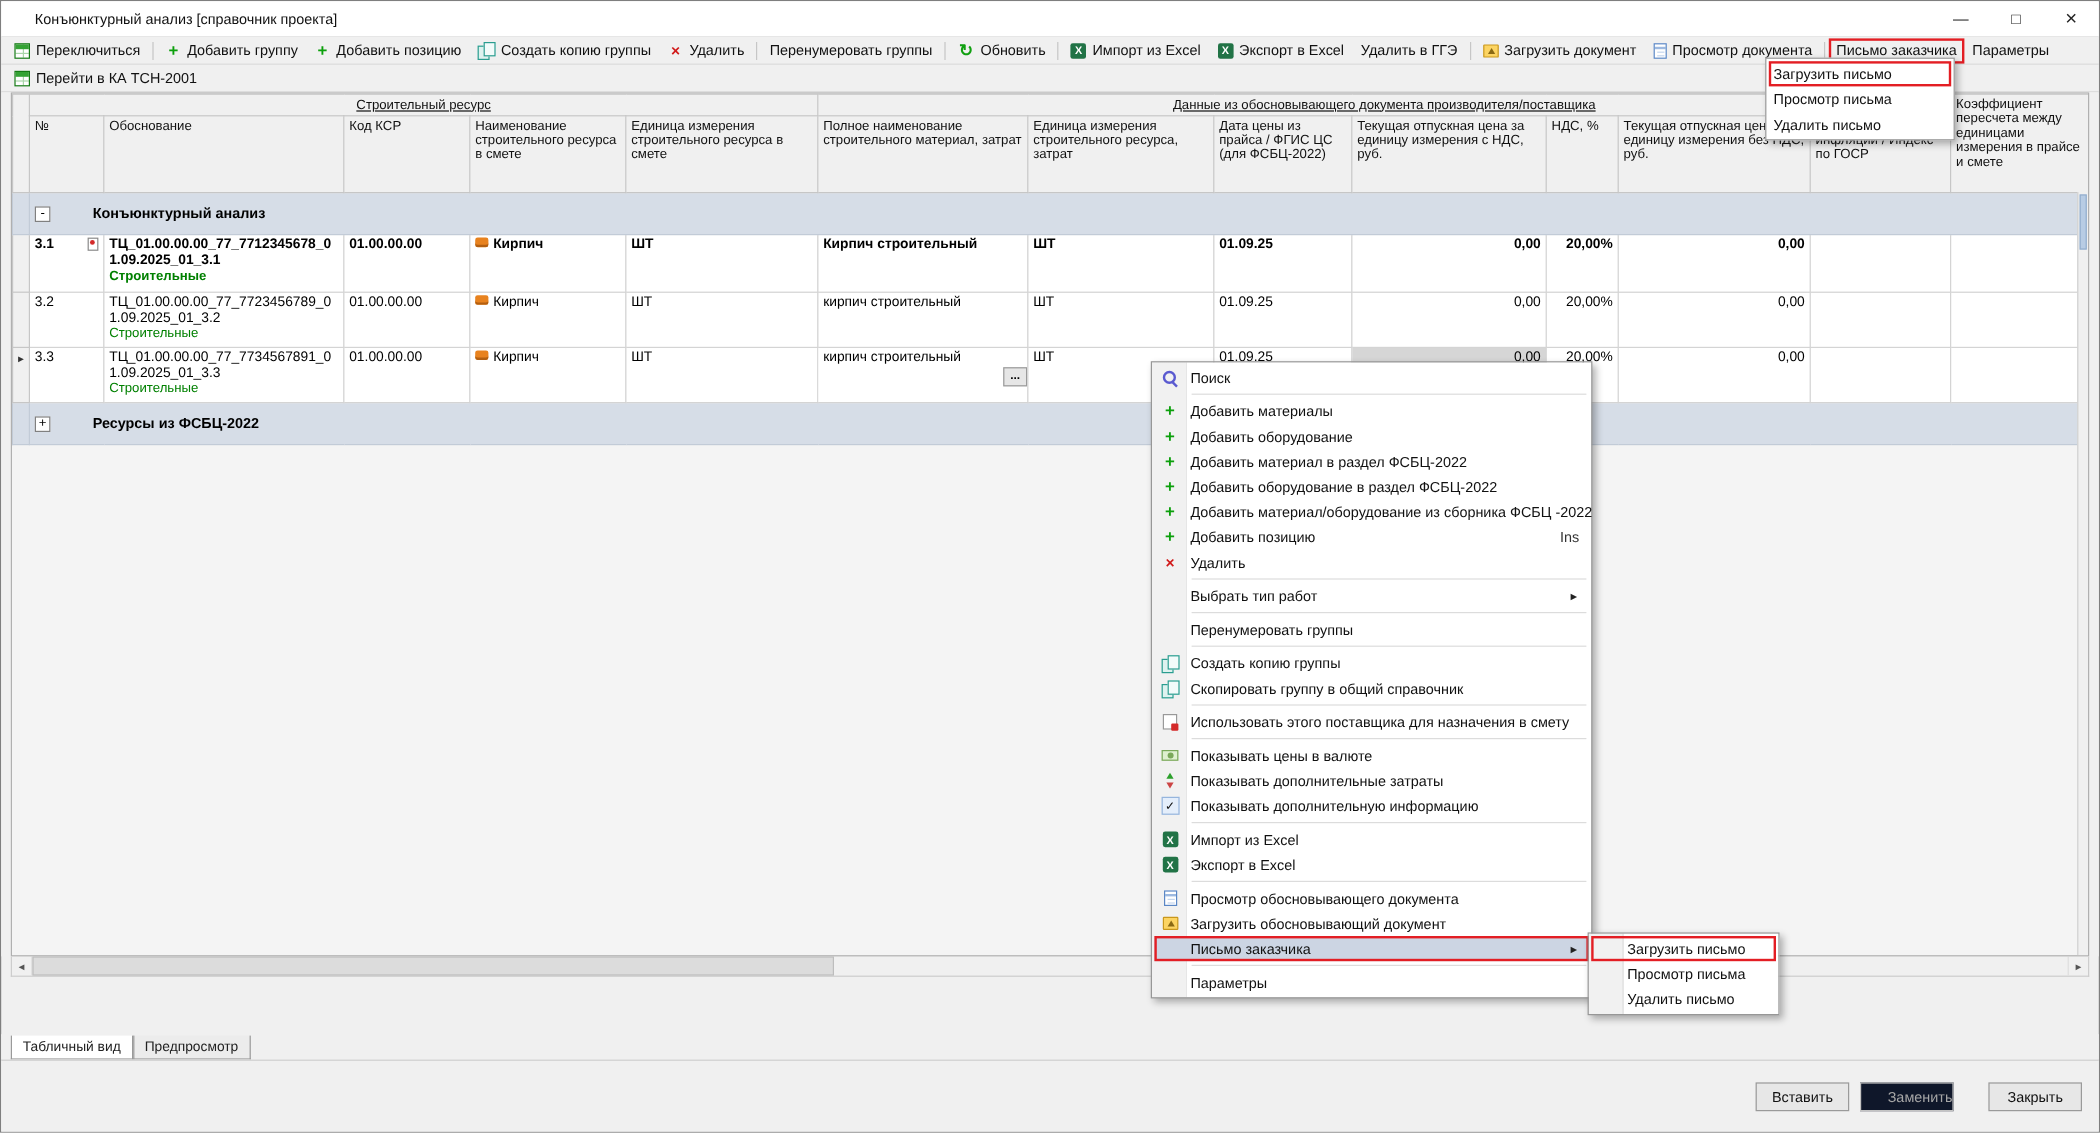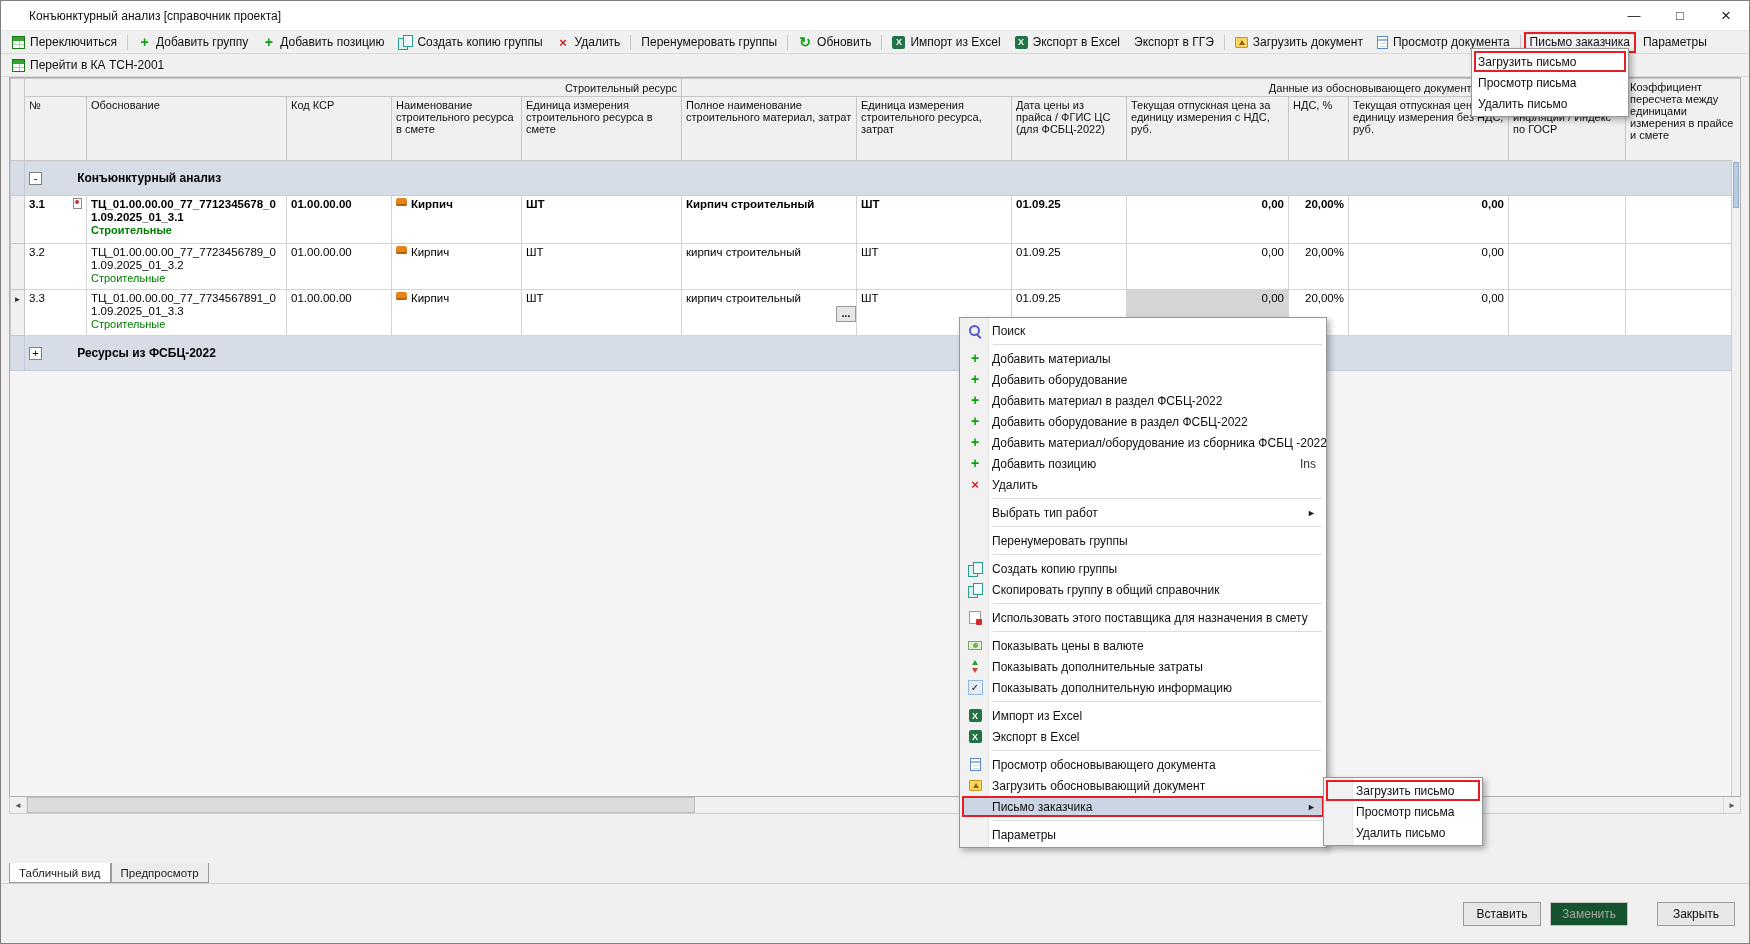--- a/index.html
+++ b/index.html
@@ -49,21 +49,21 @@
   .ic-docred::after{content:"";position:absolute;left:1px;top:1px;width:4px;height:4px;background:#d42a2a;border-radius:50%;}
 
   
   .grid-area{flex:1 1 auto;position:relative;background:#f0f0f0;}
   .grid-box{position:absolute;left:8px;top:0;right:8px;bottom:0;background:#f4f4f4;border:1px solid #b0b0b0;overflow:hidden;}
   table.grid{border-collapse:collapse;table-layout:fixed;width:1732px;}
   .grid th,.grid td{border:1px solid #d4d4d4;overflow:hidden;}
   .grid thead th{background:#f0f0f0;border-color:#c6c6c6;font-weight:normal;font-size:11px;text-align:left;vertical-align:top;padding:2px 4px;color:#111;}
   .grid thead tr.band-row th{height:18px;}
   .grid thead tr.head-row th{height:64px;}
-  .grid th.band{text-align:right;vertical-align:middle;}
+  .grid th.band{text-align:center;vertical-align:middle;text-decoration:underline;}
   .grid th.ind,.grid td.ind{background:#f0f0f0;border-color:#c6c6c6;padding:0;text-align:center;}
   .grid td{background:#fff;font-size:11.5px;vertical-align:top;padding:2px 4px;}
   tr.group-row td.gcell{background:#d6dde7;border-color:#c2cbd7;height:35px;vertical-align:middle;padding-left:4px;}
   tr.group-row td.ind{background:#d6dde7;border-color:#c2cbd7;}
   .cbox{display:inline-block;width:13px;height:13px;border:1px solid #808080;background:#fff;text-align:center;line-height:11px;font-size:11px;vertical-align:middle;}
   .group-label{margin-left:32px;font-weight:bold;font-size:12px;}
   tr.data-row{height:46px;}
   tr.data-row.tall{height:48px;}
   tr.data-row.bold td{font-weight:bold;}
   .num-cell{text-align:right;}
@@ -93,21 +93,21 @@
   .hscroll{flex:0 0 17px;margin:0 8px;background:#f0f0f0;border:1px solid #cdcdcd;border-top:none;display:flex;}
   .hs-btn{width:17px;display:flex;align-items:center;justify-content:center;font-size:8px;color:#555;border-right:1px solid #dedede;}
   .hs-btn.right{border-right:none;border-left:1px solid #dedede;}
   .hs-track{flex:1;position:relative;}
   .hs-thumb{position:absolute;left:0;top:0;bottom:0;width:668px;background:#dcdcdc;border:1px solid #bdbdbd;}
   .tabbar{flex:0 0 21px;display:flex;align-items:stretch;padding-left:8px;background:#f0f0f0;border-top:1px solid #f0f0f0;margin-top:48px;}
   .tab{display:flex;align-items:center;padding:0 9px;border:1px solid #9a9a9a;border-top:none;background:#ececec;font-size:11.5px;color:#222;}
   .tab.active{background:#fff;}
   .footer{flex:0 0 60px;border-top:1px solid #cfcfcf;background:#f0f0f0;display:flex;align-items:center;justify-content:flex-end;padding-right:14px;gap:9px;}
   .fbtn{width:78px;height:24px;background:#e7e7e7;border:1px solid #9a9a9a;font:12px "Liberation Sans",sans-serif;color:#111;}
-  .fbtn.disabled{color:#a6a6a6;border-color:#c3c3c3;background:#14532d;}
+  .fbtn.disabled{color:#a6a6a6;border-color:#c3c3c3;background:#0f172a;text-align:right;}
   .fbtn.last{margin-left:20px;}
 </style>
 </head>
 <body>
 
 <div class="app">
 
   <div class="titlebar">
     <span class="title">Конъюнктурный анализ [справочник проекта]</span>
     <div class="win-controls">
@@ -151,21 +151,21 @@
     <span class="tsep"></span>
     <button class="tbtn">
         <span class="ic ic-excel">X</span>
         <span>Импорт из Excel</span>
       </button>
     <button class="tbtn">
         <span class="ic ic-excel">X</span>
         <span>Экспорт в Excel</span>
       </button>
     <button class="tbtn">
-        <span>Экспорт в ГГЭ</span>
+        <span>Удалить в ГГЭ</span>
       </button>
     <span class="tsep"></span>
     <button class="tbtn">
         <span class="ic ic-load"></span>
         <span>Загрузить документ</span>
       </button>
     <button class="tbtn">
         <span class="ic ic-view"></span>
         <span>Просмотр документа</span>
       </button>
@@ -362,21 +362,21 @@
         <span>Загрузить письмо</span>
       </div>
     <div class="mi">
         <span>Просмотр письма</span>
       </div>
     <div class="mi">
         <span>Удалить письмо</span>
       </div>
   </div>
 
-  <div class="menu gutter" style="left:958px;top:316px;width:368px;">
+  <div class="menu gutter" style="left:958px;top:300px;width:368px;">
     <div class="mi">
         <span class="mic">
           <span class="ic ic-search"></span>
         </span>
         <span>Поиск</span>
       </div>
     <div class="msep"></div>
     <div class="mi">
         <span class="mic">
           <span class="ic ic-plus">+</span>

